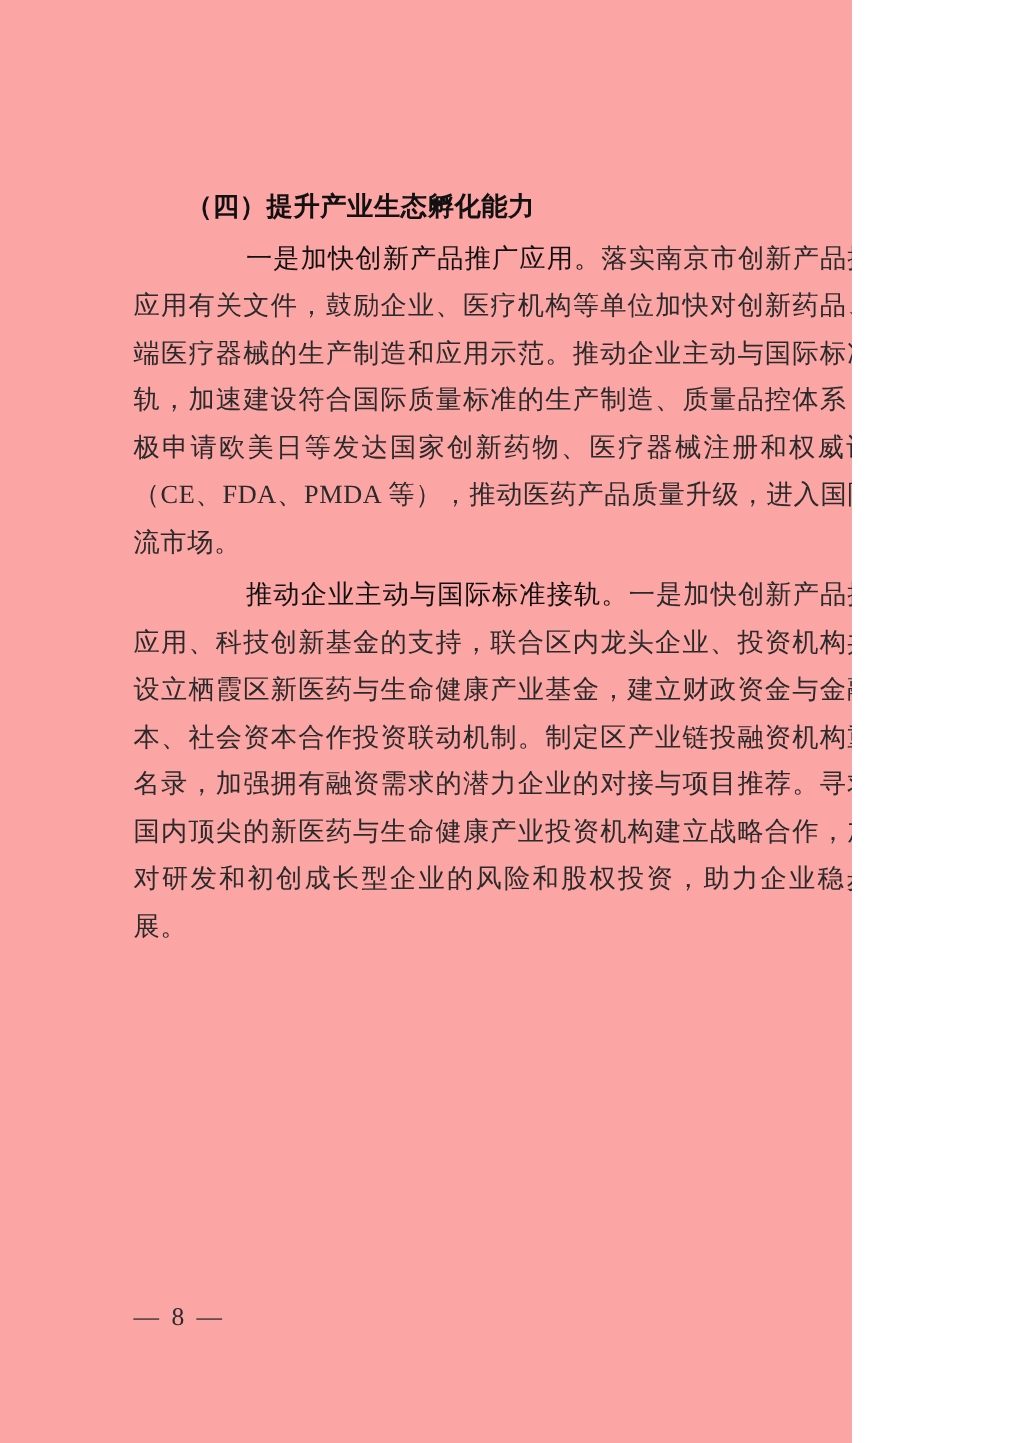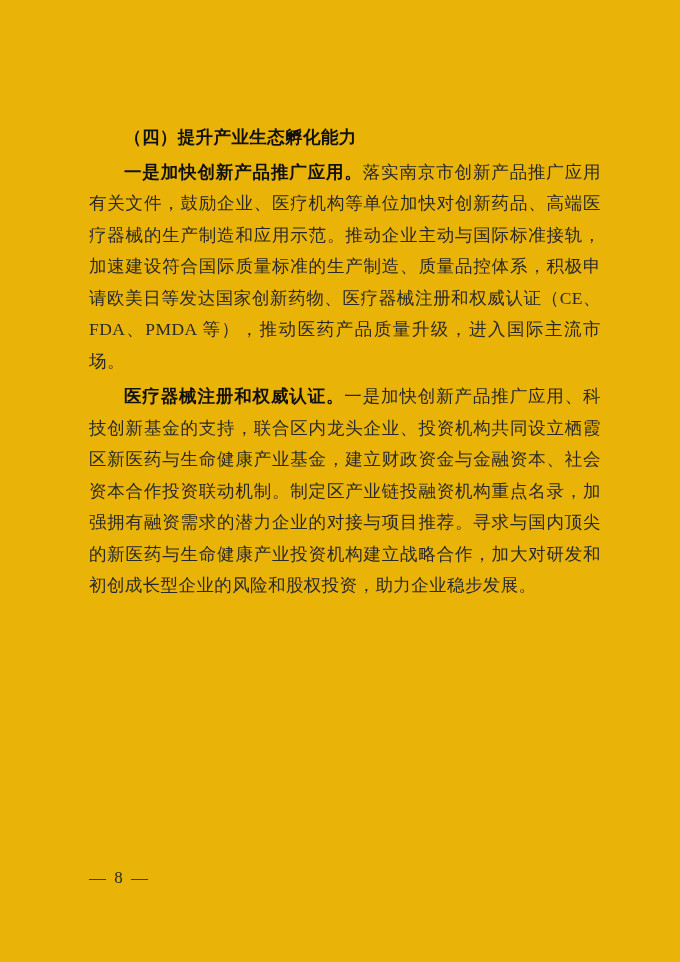--- a/index.html
+++ b/index.html
@@ -2,23 +2,23 @@
 <html><head>
 <meta charset="utf-8">
 <style>
   html, body {
     margin: 0;
     padding: 0;
     background: #ffffff;
   }
   .page {
     position: relative;
-    width: 680px;
+    width: 568px;
     height: 962px;
-    background: #eab308;
+    background: #fca5a5;
     overflow: hidden;
     font-family: "Liberation Serif", "DejaVu Serif", serif;
     color: #1f1f1f;
   }
   .content {
     position: absolute;
     left: 89px;
     top: 122px;
     width: 512px;
     font-size: 17.5px;
@@ -32,22 +32,23 @@
     text-indent: 2em;
     font-weight: bold;
     color: #111111;
   }
   .para {
     margin: 0 0 4px 0;
     text-indent: 2em;
     color: #2a2a2a;
   }
   .lead {
-    font-weight: bold;
+    font-weight: normal;
     color: #111111;
+    margin-left: 40px;
   }
   .page-number {
     position: absolute;
     left: 89px;
     top: 868px;
     font-size: 17px;
     letter-spacing: 2px;
     color: #2a2a2a;
     font-family: "Liberation Serif", "DejaVu Serif", serif;
   }
@@ -57,20 +58,20 @@
 
 <div class="page">
   <div class="content">
     <p class="heading">（四）提升产业生态孵化能力</p>
 
     <p class="para">
       <span class="lead">一是加快创新产品推广应用。</span><span>落实南京市创新产品推广应用有关文件，鼓励企业、医疗机构等单位加快对创新药品、高端医疗器械的生产制造和应用示范。推动企业主动与国际标准接轨，加速建设符合国际质量标准的生产制造、质量品控体系，积极申请欧美日等发达国家创新药物、医疗器械注册和权威认证（CE、FDA、PMDA 等），推动医药产品质量升级，进入国际主流市场。</span>
     </p>
 
     <p class="para">
-      <span class="lead">医疗器械注册和权威认证。</span><span>一是加快创新产品推广应用、科技创新基金的支持，联合区内龙头企业、投资机构共同设立栖霞区新医药与生命健康产业基金，建立财政资金与金融资本、社会资本合作投资联动机制。制定区产业链投融资机构重点名录，加强拥有融资需求的潜力企业的对接与项目推荐。寻求与国内顶尖的新医药与生命健康产业投资机构建立战略合作，加大对研发和初创成长型企业的风险和股权投资，助力企业稳步发展。</span>
+      <span class="lead">推动企业主动与国际标准接轨。</span><span>一是加快创新产品推广应用、科技创新基金的支持，联合区内龙头企业、投资机构共同设立栖霞区新医药与生命健康产业基金，建立财政资金与金融资本、社会资本合作投资联动机制。制定区产业链投融资机构重点名录，加强拥有融资需求的潜力企业的对接与项目推荐。寻求与国内顶尖的新医药与生命健康产业投资机构建立战略合作，加大对研发和初创成长型企业的风险和股权投资，助力企业稳步发展。</span>
     </p>
 
 
   </div>
 
   <div class="page-number">— 8 —</div>
 </div>
 
 </body></html>

